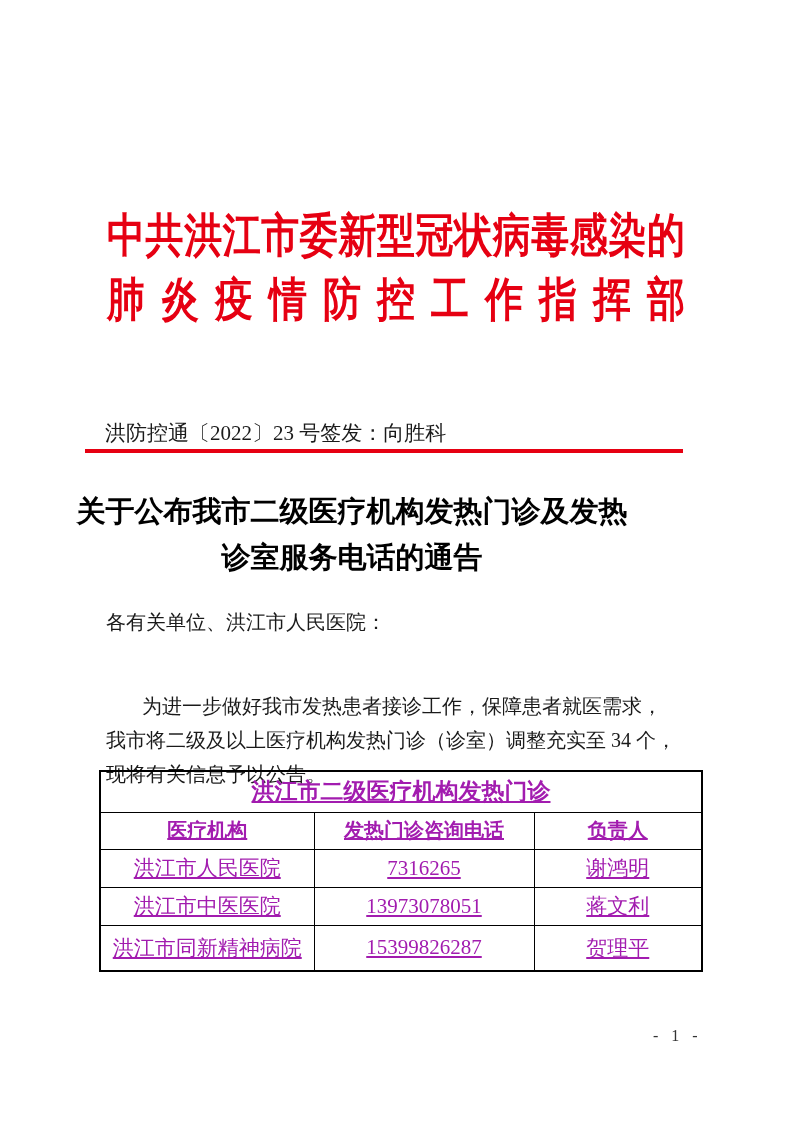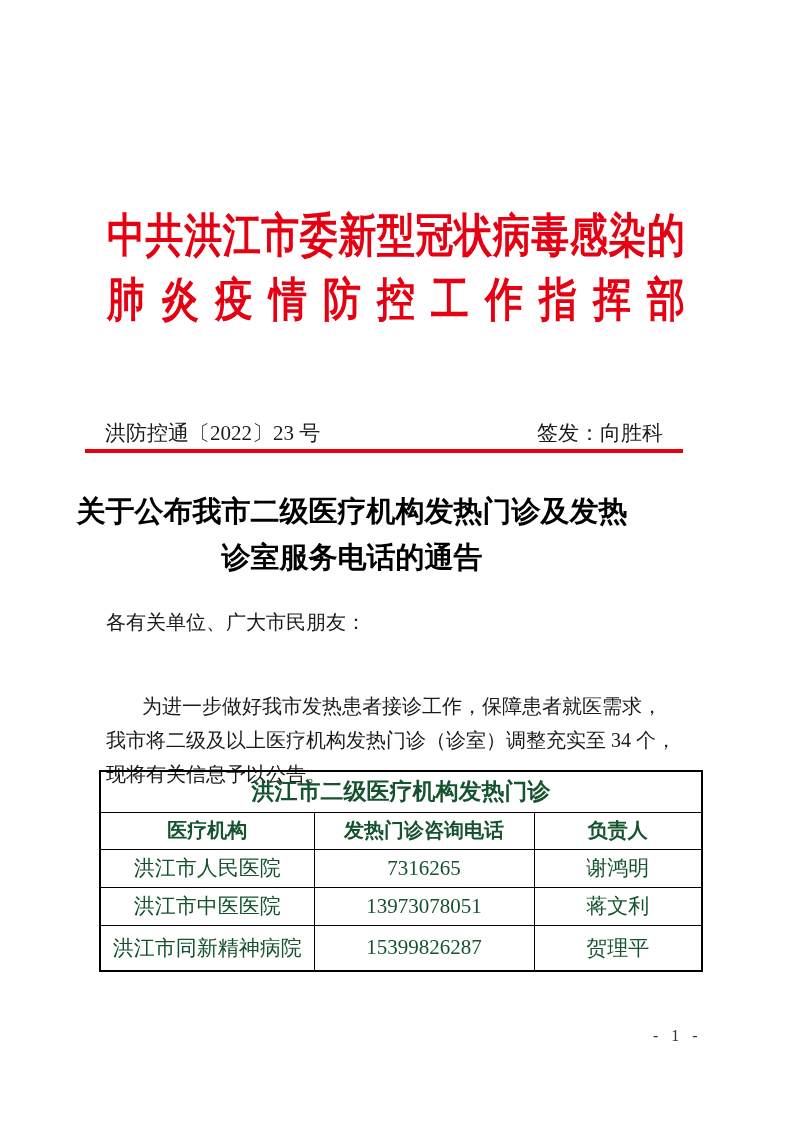--- a/index.html
+++ b/index.html
@@ -35,21 +35,21 @@
     white-space: nowrap;
   }
 
   
   .doc-info {
     position: absolute;
     top: 420px;
     left: 105px;
     width: 558px;
     display: flex;
-    justify-content: space-between;
+    justify-content: flex-start;
     font-size: 21px;
     line-height: 26px;
     color: #1a1a1a;
   }
 
   
   .red-divider {
     position: absolute;
     top: 449px;
     left: 85px;
@@ -96,21 +96,22 @@
   .paragraph .para-line.indent { padding-left: 36px; margin-top: 35px; }
 
   
   .clinic-table {
     position: absolute;
     top: 770px;
     left: 99px;
     width: 602px;
     border-collapse: collapse;
     table-layout: fixed;
-    color: #14532d;
+    color: #a21caf;
+    text-decoration: underline;
   }
   .clinic-table td {
     border: 1px solid #000000;
     text-align: center;
     vertical-align: middle;
     font-size: 21px;
     overflow: hidden;
   }
   .clinic-table { border: 2px solid #000000; }
   .clinic-table tr.t-title td {
@@ -157,21 +158,21 @@
     <span>签发：向胜科</span>
   </div>
 
   <div class="red-divider"></div>
 
   <div class="doc-title">
     <div>关于公布我市二级医疗机构发热门诊及发热</div>
     <div>诊室服务电话的通告</div>
   </div>
 
-  <div class="salutation">各有关单位、广大市民朋友：</div>
+  <div class="salutation">各有关单位、洪江市人民医院：</div>
 
   <div class="paragraph">
     <div class="para-line indent">为进一步做好我市发热患者接诊工作，保障患者就医需求，</div>
     <div class="para-line">我市将二级及以上医疗机构发热门诊（诊室）调整充实至 34 个，</div>
     <div class="para-line">现将有关信息予以公告。</div>
   </div>
 
   <table class="clinic-table">
     <colgroup>
       <col class="col-org">

